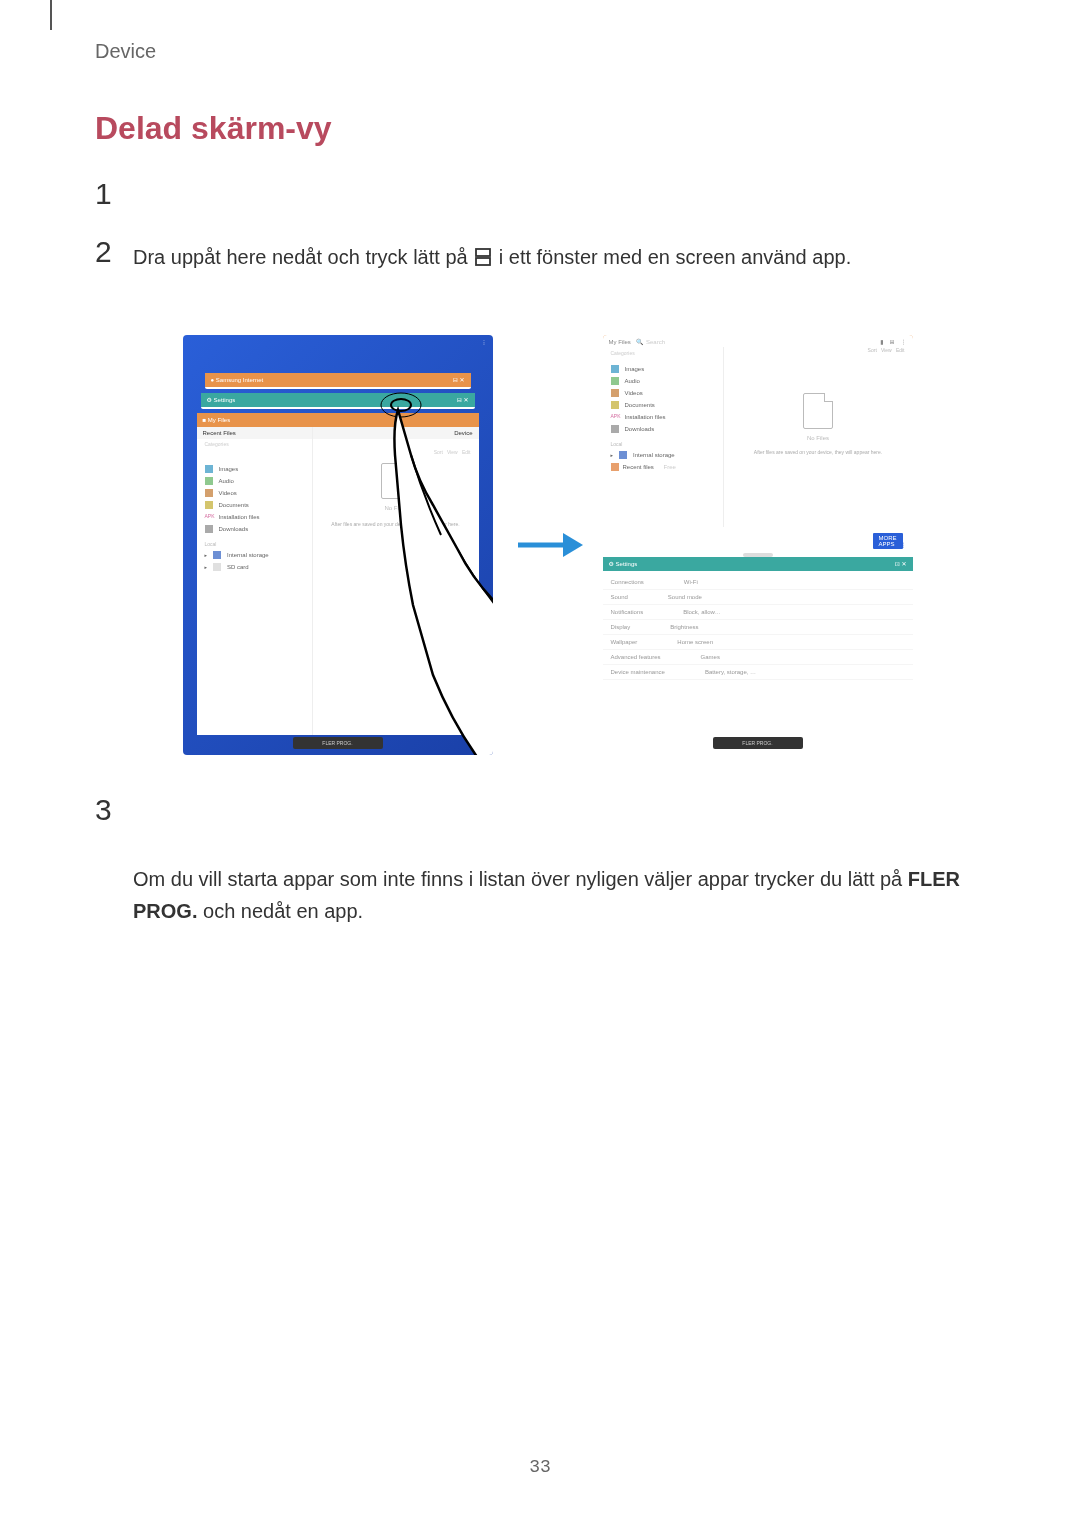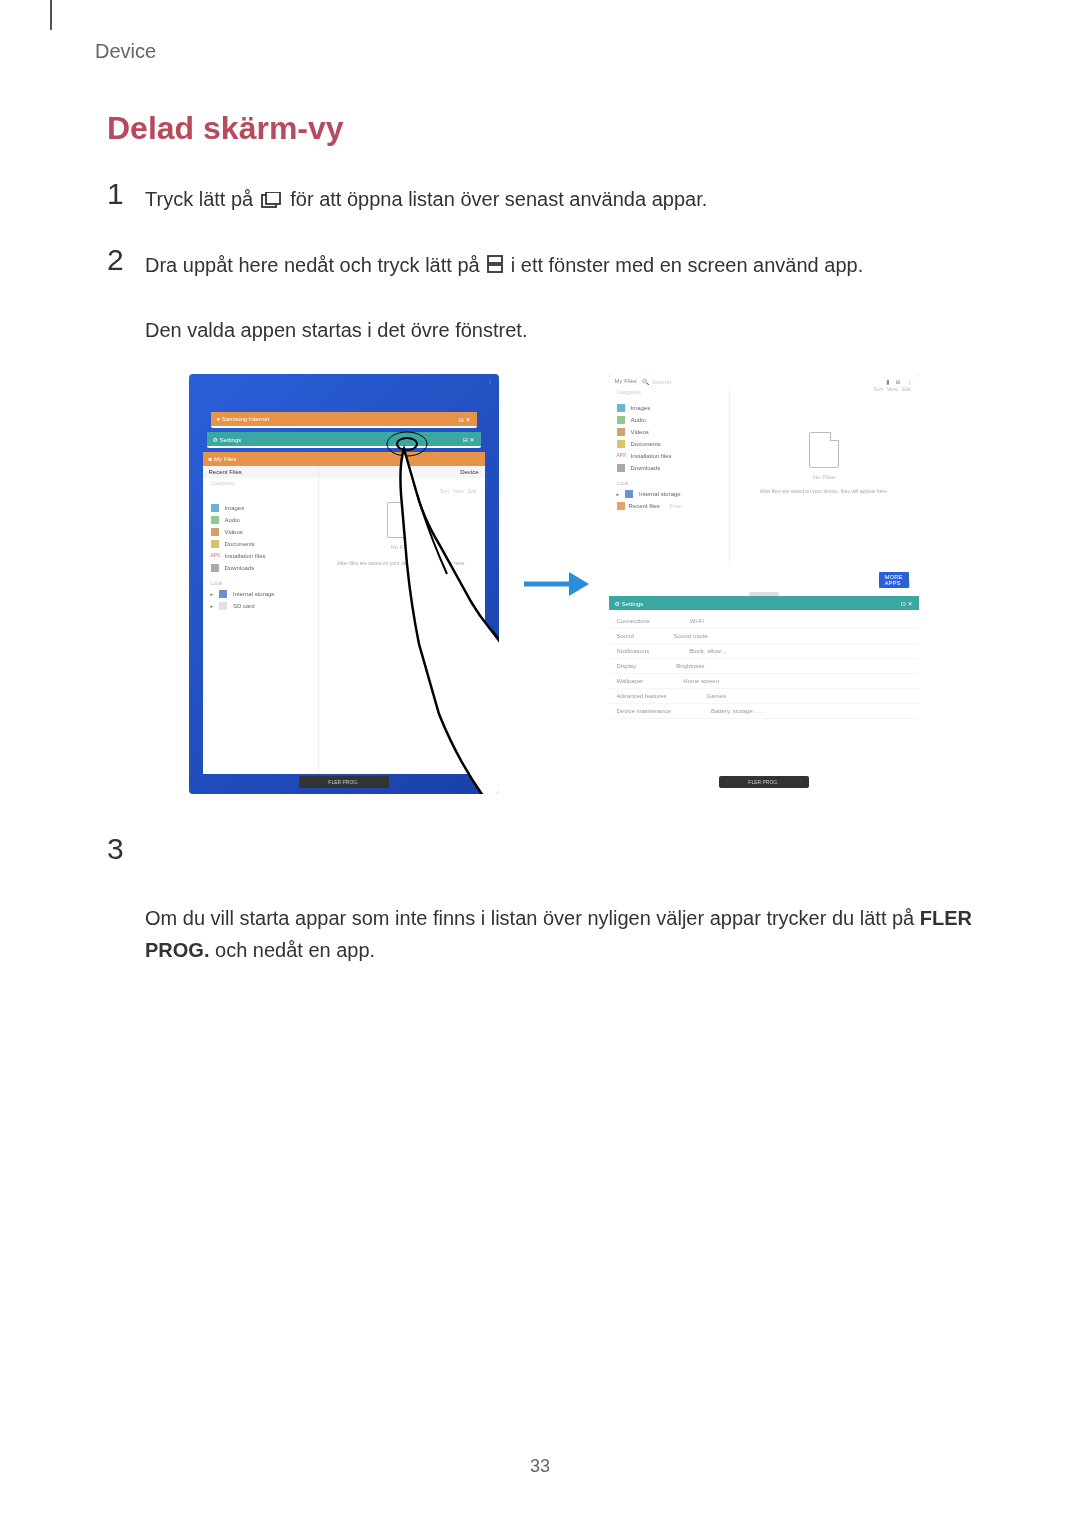--- a/index.html
+++ b/index.html
@@ -22,21 +22,21 @@
   .header-section {
     position: absolute;
     top: 40px;
     left: 95px;
     font-size: 20px;
     color: #666;
   }
   .content {
     position: absolute;
     top: 110px;
-    left: 107px;
+    left: 95px;
     right: 80px;
   }
   .section-title {
     font-size: 32px;
     font-weight: bold;
     color: #b84a5e;
     margin-bottom: 32px;
   }
   .step {
     display: flex;
@@ -217,60 +217,50 @@
     width: 70px;
     height: 40px;
   }
   .page-number {
     position:absolute;
     bottom: 50px;
     left: 50%;
     transform: translateX(-50%);
     font-size: 18px;
     color: #666;
+    font-family: Liberation Mono, monospace;
   }
   .small-text { font-size:5px; color:#aaa; }
 </style>
 </head>
 <body>
 
 <div class="page-border"></div>
 
 <div class="header-section">Device</div>
 
 <div class="content">
   <h2 class="section-title">Delad skärm-vy</h2>
 
   <div class="step">
     <div class="step-num">1</div>
-    <div class="step-text">
-      <span>Tryck lätt på </span>
-      <span class="inline-icon">
-        <svg width="22" height="16" viewBox="0 0 22 16">
-            <rect x="1" y="3" width="14" height="12" fill="none" stroke="#333" stroke-width="1.8"></rect>
-            <rect x="5" y="0" width="14" height="12" fill="#fff" stroke="#333" stroke-width="1.8"></rect>
-          </svg>
-      </span>
-      <span> för att öppna listan över senast använda appar.</span>
-    </div>
   </div>
 
   <div class="step">
     <div class="step-num">2</div>
     <div class="step-text">
       <span>Dra uppåt here nedåt och tryck lätt på </span>
       <span class="inline-icon">
         <svg width="16" height="18" viewBox="0 0 16 18">
             <rect x="1" y="1" width="14" height="7" fill="none" stroke="#333" stroke-width="1.8"></rect>
             <rect x="1" y="10" width="14" height="7" fill="none" stroke="#333" stroke-width="1.8"></rect>
           </svg>
       </span>
       <span> i ett fönster med en screen använd app.</span>
       <br><br>
-      <span>Den valda appen startas i det övre fönstret.</span>
     </div>
   </div>
 
   <div class="figure-row">
 
     <div class="tablet-screen">
       <div style="position:absolute;top:4px;right:6px;font-size:5px;color:#fff;">⋮</div>
 
       <div class="tablet-window" style="top:38px;left:22px;right:22px;height:16px;">
         <div class="window-header wh-orange">

